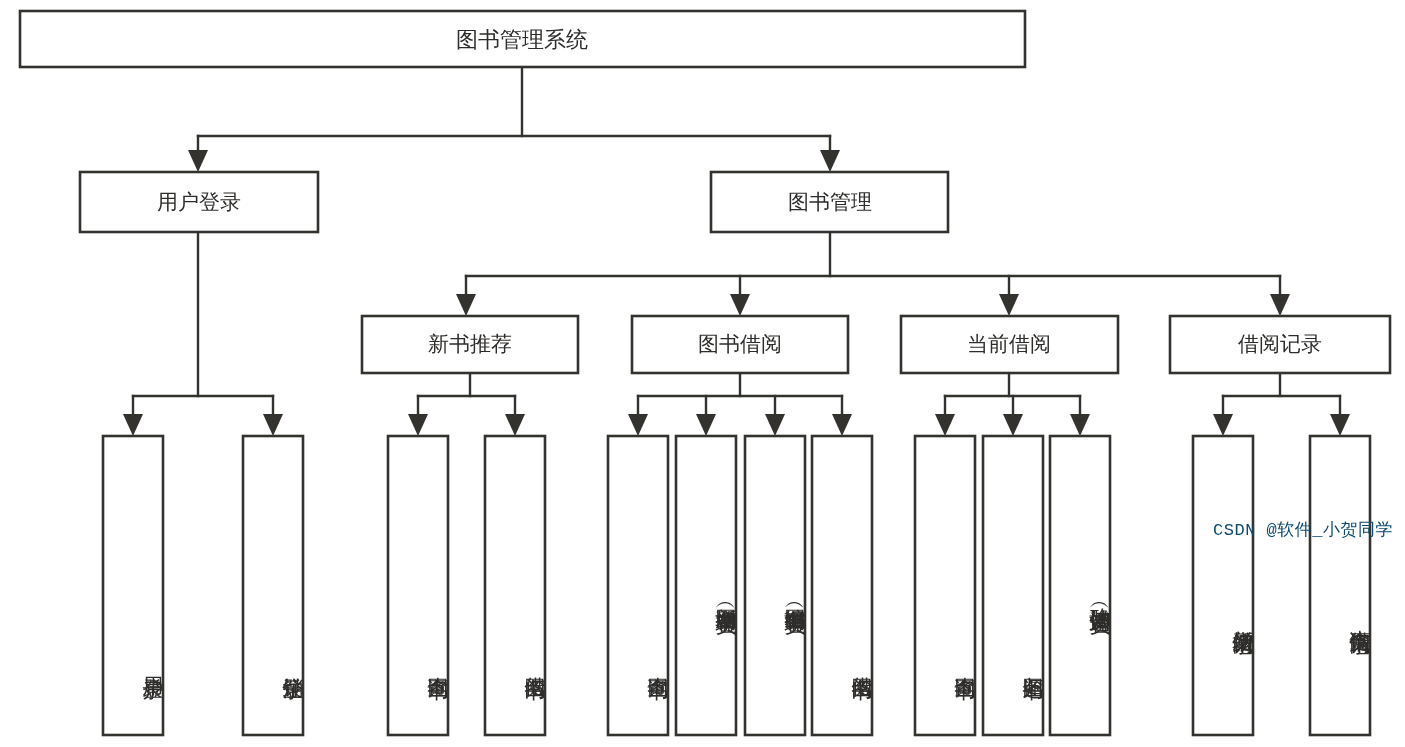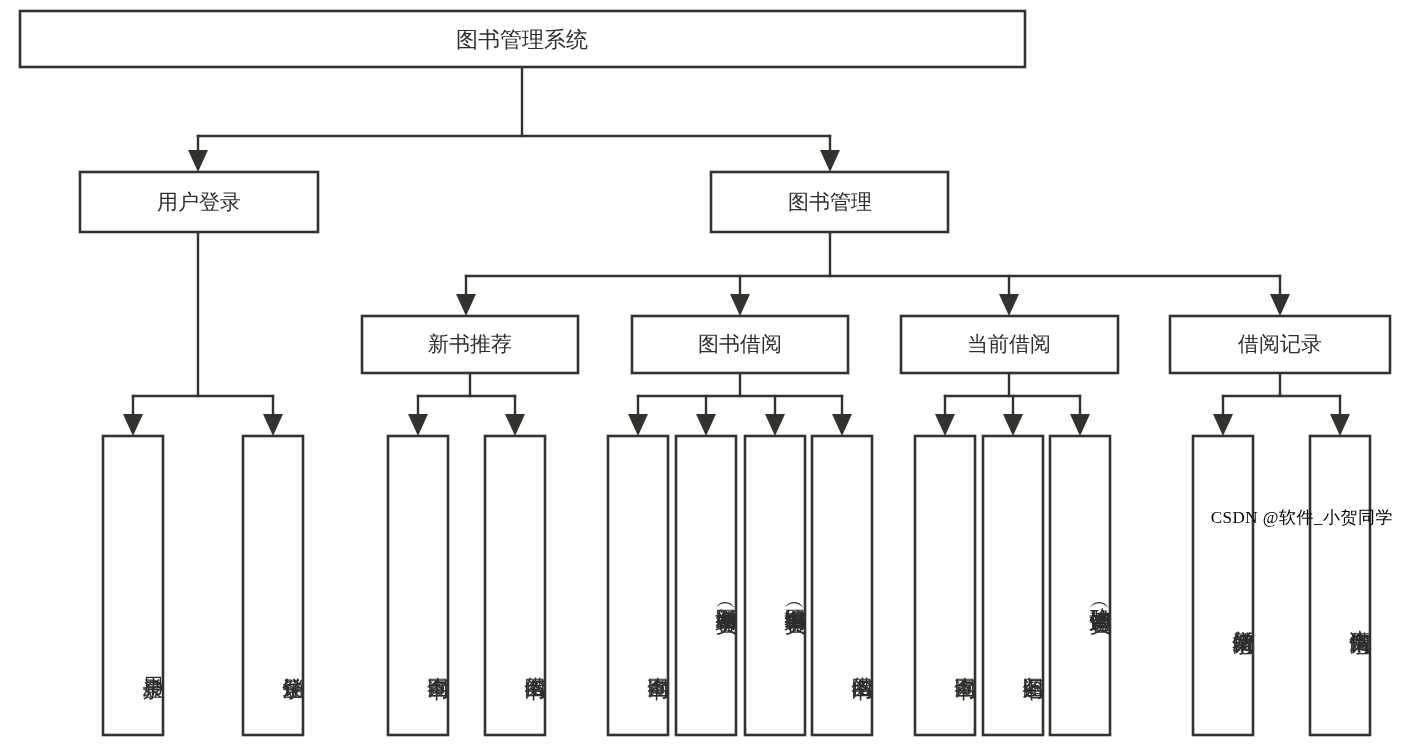--- a/index.html
+++ b/index.html
@@ -65,24 +65,24 @@
     letter-spacing: 1px;
     display: flex;
     align-items: flex-start;
     justify-content: center;
     white-space: nowrap;
     pointer-events: none;
   }
   .watermark {
     position: absolute;
     right: 12px;
-    bottom: 16px;
-    font-family: Liberation Serif, serif;
+    bottom: 4px;
+    font-family: Liberation Mono, monospace;
     font-size: 17px;
-    color: #000000;
+    color: #0c4a6e;
     letter-spacing: 0.5px;
     white-space: nowrap;
   }
 </style>
 </head>
 <body>
 
 <div id="diagram-root">
 
   <svg id="diagram-svg" viewBox="0 0 1405 747" xmlns="http://www.w3.org/2000/svg">

